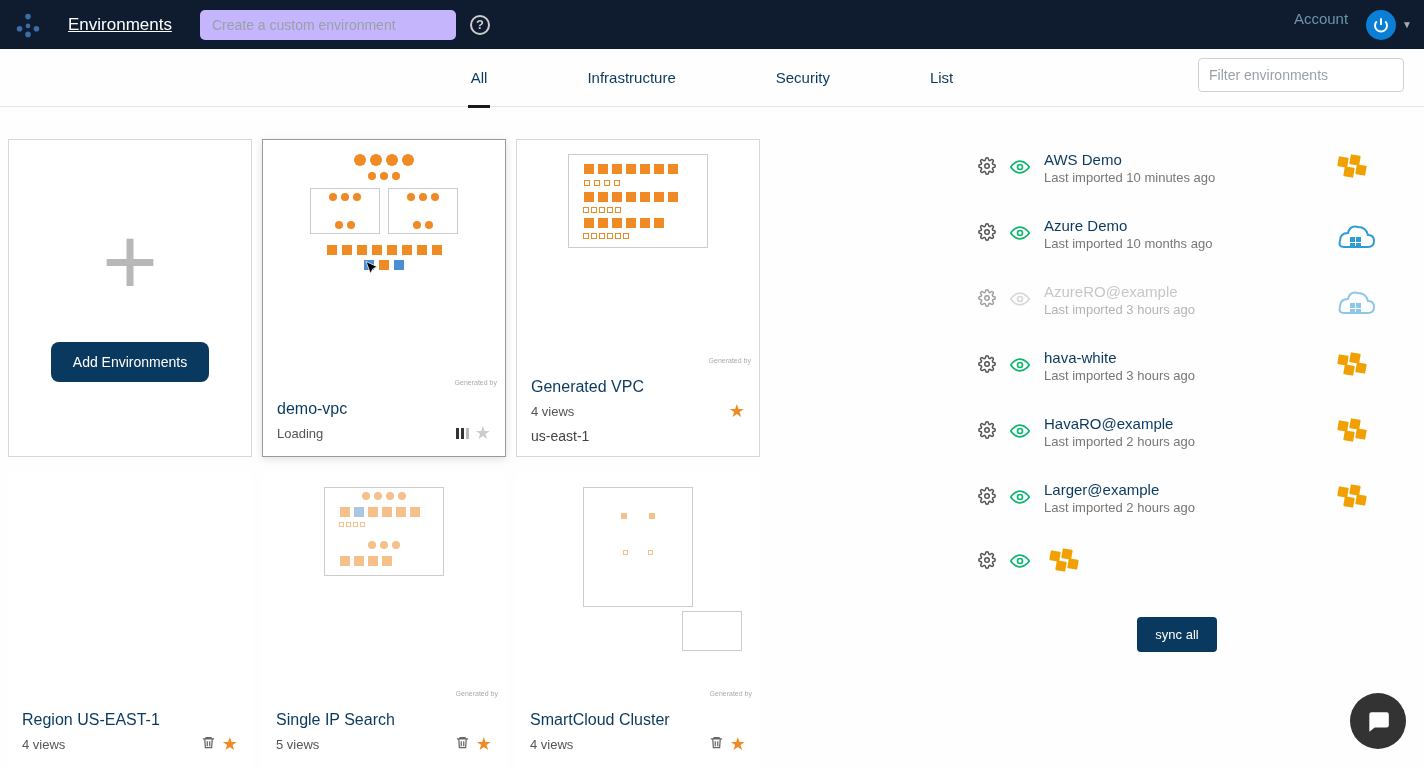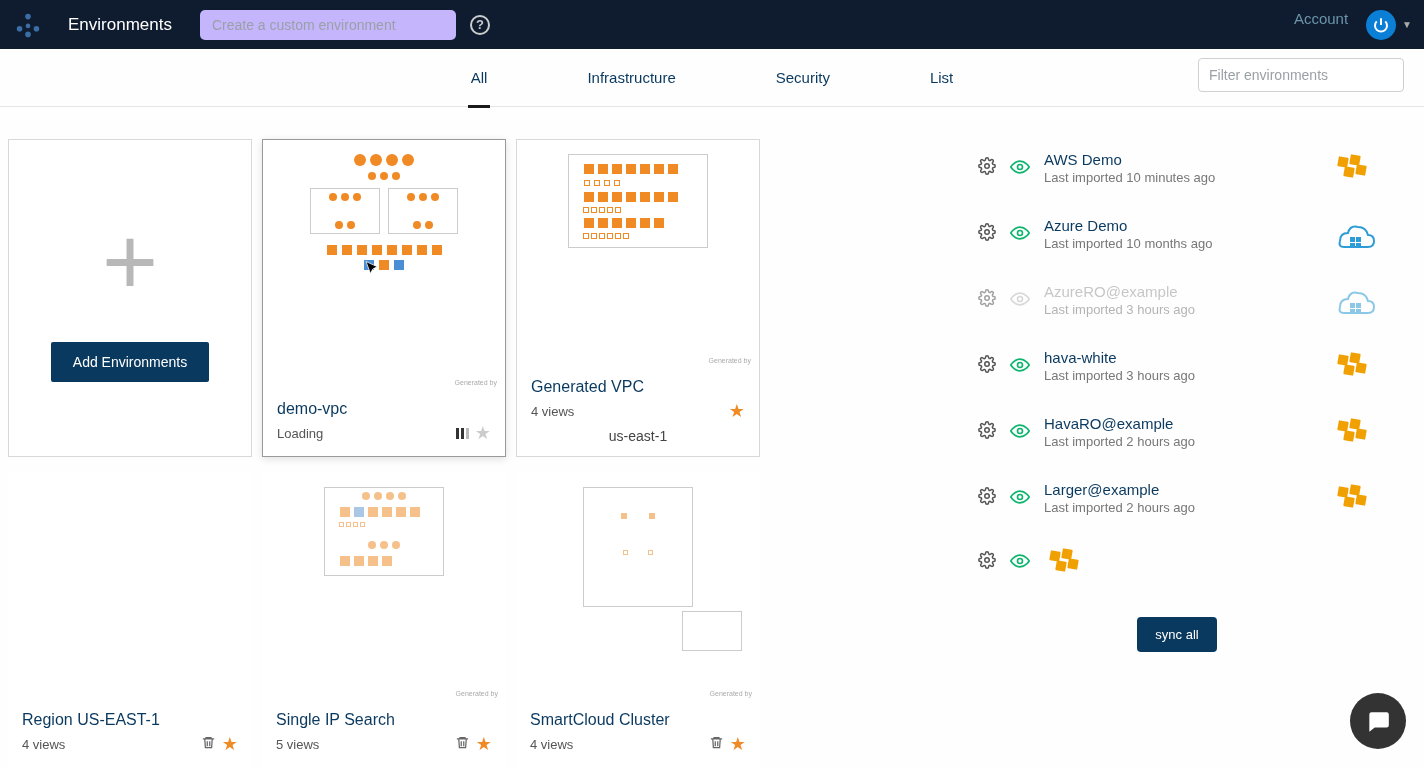--- a/index.html
+++ b/index.html
@@ -11,21 +11,21 @@
   display: flex;
   align-items: center;
   padding: 0 12px;
 }
 .logo {
   width: 32px; height: 32px;
   display: flex; align-items: center; justify-content: center;
   margin-right: 24px;
 }
 .logo svg { width: 30px; height: 30px; }
-.page-title { color: #fff; font-size: 17px; font-weight: 500; margin-right: 28px; }
+.page-title { color: #fff; font-size: 17px; font-weight: 500; margin-right: 28px; text-decoration: underline; }
 .search-wrap { position: relative; }
 .search-input {
   width: 256px; height: 30px; border-radius: 5px; border: none;
   padding: 0 12px; font-size: 14px; background: #c4b5fd; color: #333;
 }
 .search-input::placeholder { color: #9aa0a6; }
 .help-icon {
   margin-left: 14px; width: 20px; height: 20px; border: 2px solid #ccc;
   border-radius: 50%; display: flex; align-items: center; justify-content: center;
   color: #ccc; font-size: 13px; font-weight: bold; cursor: pointer;
@@ -72,37 +72,37 @@
 .card.highlighted { border: 1px solid #999; box-shadow: 0 2px 8px rgba(0,0,0,0.12); }
 .card.short { height: 294px; border: none; }
 .card-thumb {
   flex: 1; display: flex; align-items: center; justify-content: center;
   overflow: hidden; position: relative;
 }
 .card-body { padding: 10px 14px 12px 14px; }
 .card-title { font-size: 16px; color: #0a395f; font-weight: 500; margin-bottom: 4px; }
 .card-row { display: flex; align-items: center; justify-content: space-between; }
 .card-sub { font-size: 13px; color: #555; }
-.card-region { font-size: 14px; color: #444; margin-top: 6px; text-align: center; }
+.card-region { font-size: 14px; color: #444; margin-top: 6px; }
 .card-icons { display: flex; align-items: center; gap: 6px; }
 .trash-icon { color: #666; cursor: pointer; }
 .star-icon { color: #f08a24; cursor: pointer; font-size: 18px; }
 .star-icon.muted { color: #ccc; }
 .loading-bars { display: flex; gap: 2px; }
 .loading-bars span { width: 3px; height: 11px; background: #333; display: inline-block; }
 .loading-bars span:nth-child(3) { background: #bbb; }
 
 .add-card {
   display: flex; flex-direction: column; align-items: center; justify-content: center;
   gap: 32px;
 }
 .plus-big { font-size: 96px; color: #b8b8b8; font-weight: 300; line-height: 1; }
 .add-btn {
   background: #0a395f; color: #fff; border: none; padding: 12px 22px;
-  font-size: 14px; cursor: pointer; border-radius: 2px;
+  font-size: 14px; cursor: pointer; border-radius: 8px;
 }
 
 .sidebar {
   flex: 1; padding: 0 40px 0 200px; display: flex; flex-direction: column; gap: 8px;
 }
 .src-row {
   display: flex; align-items: center; gap: 14px; padding: 12px 0;
 }
 .src-row.muted { opacity: 0.55; }
 .gear { color: #555; cursor: pointer; flex-shrink: 0; }

